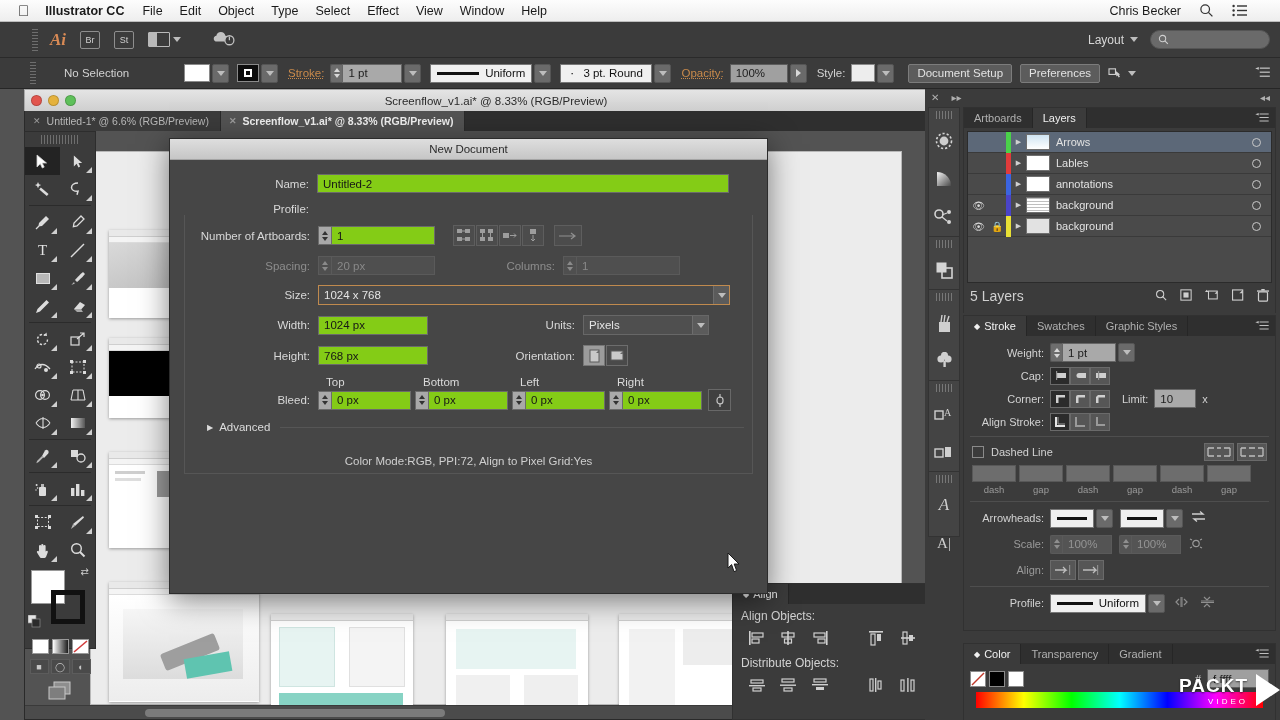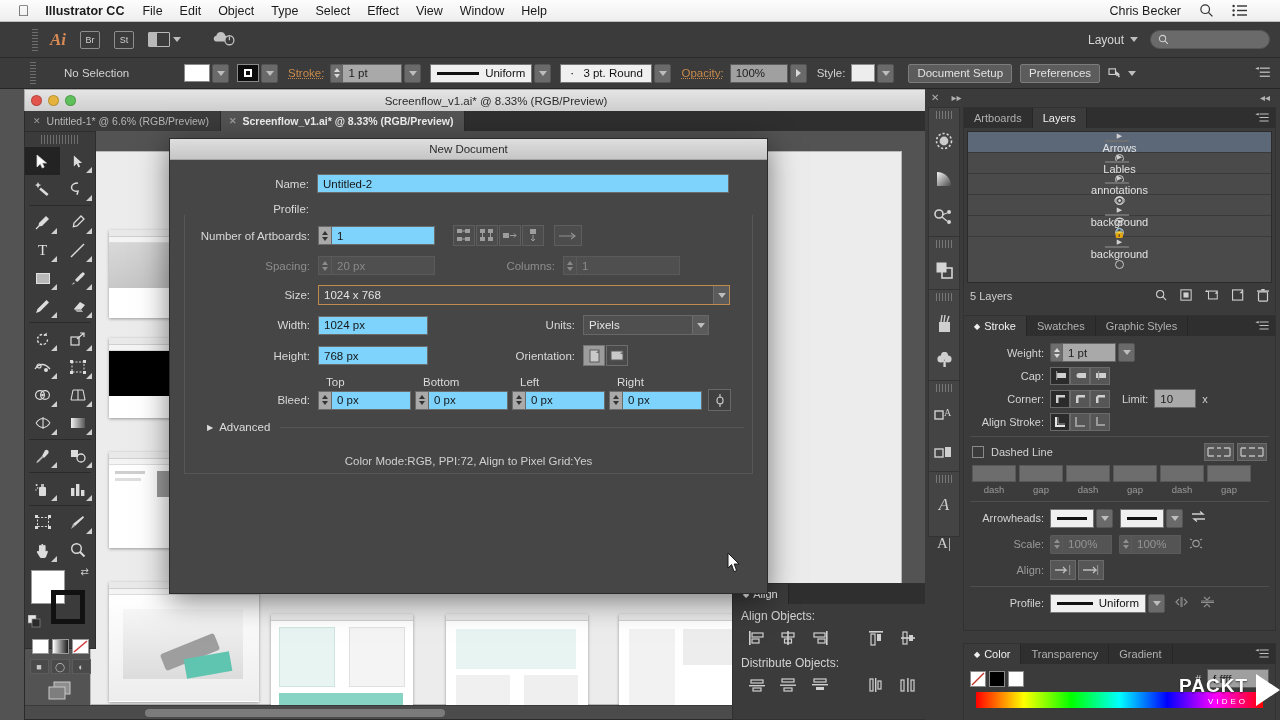--- a/index.html
+++ b/index.html
@@ -132,31 +132,31 @@
   .ptabs { height:20px; background:#2f2f2f; display:flex; align-items:stretch; }
   .ptab { padding:0 10px; display:flex; align-items:center; font-size:11px; color:#b0b0b0;
     border-right:1px solid #262626; }
   .ptab.active { background:#3b3b3b; color:#f0f0f0; }
   .pmenu { margin-left:auto; display:flex; align-items:center; padding:0 6px; color:#c0c0c0; font-size:11px; }
   .pbody { background:#3b3b3b; }
 
   
   .lyr-list { margin:3px; border:1px solid #2b2b2b; }
   .lyr { height:21px; display:flex; align-items:center; background:#4a4a4a; border-bottom:1px solid #3a3a3a;
-    color:#e2e2e2; font-size:11px;flex-direction:column; }
+    color:#e2e2e2; font-size:11px; }
   .lyr.sel { background:#5c6878; }
   .lyr .eye { width:21px; text-align:center; font-size:10px; color:#d8d8d8; }
   .lyr .lock { width:17px; text-align:center; font-size:10px; color:#d8d8d8; }
   .lyr .cbar { width:5px; height:21px; }
   .lyr .tri { width:15px; text-align:center; font-size:7px; color:#cfcfcf; }
   .lyr .th { width:24px; height:16px; background:#fff; border:1px solid #6f6f6f; margin-right:6px; overflow:hidden;}
   .lyr .nm { flex:1; }
   .lyr .tgt { width:30px; display:flex; align-items:center; justify-content:center; }
   .lyr .tgt i { width:9px;height:9px;border:1.5px solid #c9c9c9;border-radius:50%;display:block; }
-  .lyr-foot { height:20px; display:flex; align-items:center; color:#cfcfcf; font-size:11px;
+  .lyr-foot { height:20px; display:flex; align-items:center; color:#cfcfcf; font-size:14px;
     padding:0 6px; gap:15px; }
   .lyr-foot .icons { margin-left:auto; display:flex; gap:13px; font-size:11px; }
 
   
   .srow { display:flex; align-items:center; height:23px; color:#d2d2d2; font-size:11px; padding:0 8px; }
   .srow .lab { width:72px; text-align:right; margin-right:6px; }
   .sqb { width:20px;height:18px;background:#565656;border:1px solid #6a6a6a;display:flex;
      align-items:center;justify-content:center;color:#d0d0d0;font-size:10px; }
   .sqb.on { background:#2b2b2b; }
   .dashrow { display:flex; gap:3px; padding:2px 8px; }
@@ -180,21 +180,21 @@
 
   
   .dlg { position:absolute; left:169px; top:138px; width:599px; height:456px; background:#464646;
     border:1px solid #2c2c2c; box-shadow:0 6px 28px rgba(0,0,0,.5); }
   .dlg-tb { height:21px; background:linear-gradient(#dedede,#c6c6c6); border-bottom:1px solid #a4a4a4;
     display:flex; align-items:center; justify-content:center; font-size:11.5px; color:#2b2b2b; }
   .dlg-body { padding:14px 22px 0; color:#d8d8d8; font-size:11.5px; }
   .drow { display:flex; align-items:center; margin-bottom:10px; }
   .dlab { width:125px; text-align:right; padding-right:8px; }
   .dlab.dim { color:#8d8d8d; }
-  .dinput { height:19px; background:#7dd3fc; color:#161616; border:1px solid #6b6b6b;
+  .dinput { height:19px; background:#84cc16; color:#161616; border:1px solid #6b6b6b;
     display:flex; align-items:center; padding:0 5px; font-size:11.5px; }
   .dinput.dis { background:#4f4f4f; color:#898989; border-color:#5a5a5a; }
   .dselect { height:20px; background:#4f4f4f; color:#e4e4e4; border:1px solid #676767;
     display:flex; align-items:center; padding:0 5px; font-size:11.5px; position:relative; }
   .dselect.hl { border:1px solid #c08a4e; background:#4a4a4a; }
   .dselect .dd { position:absolute; right:0; top:0; bottom:0; width:16px; background:#5b5b5b;
     border-left:1px solid #6d6d6d; display:flex; align-items:center; justify-content:center; }
   .dspin { width:13px;height:19px;background:#a9a9a9;border:1px solid #6b6b6b;border-right:none;
     display:flex;flex-direction:column;align-items:center;justify-content:center;gap:2px; }
   .dspin.dis { background:#4f4f4f; border-color:#5a5a5a; }

